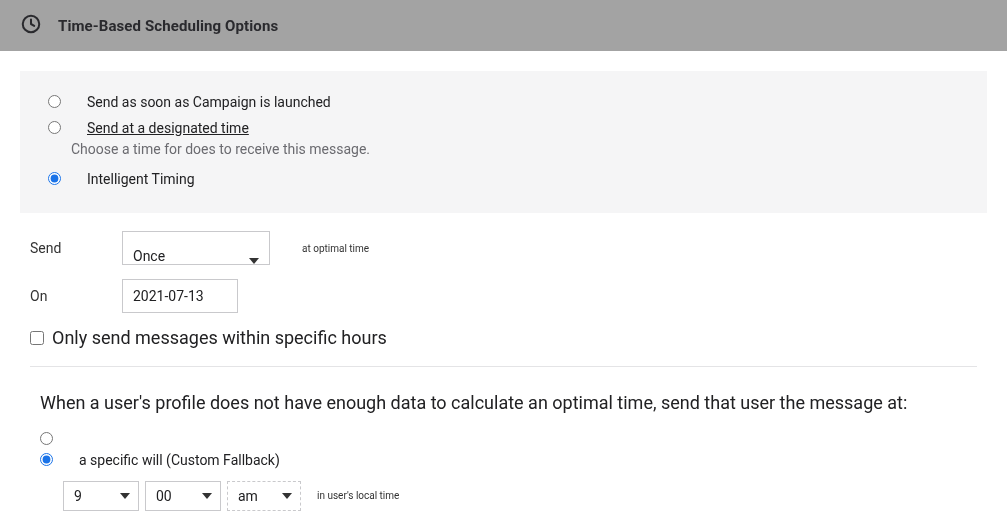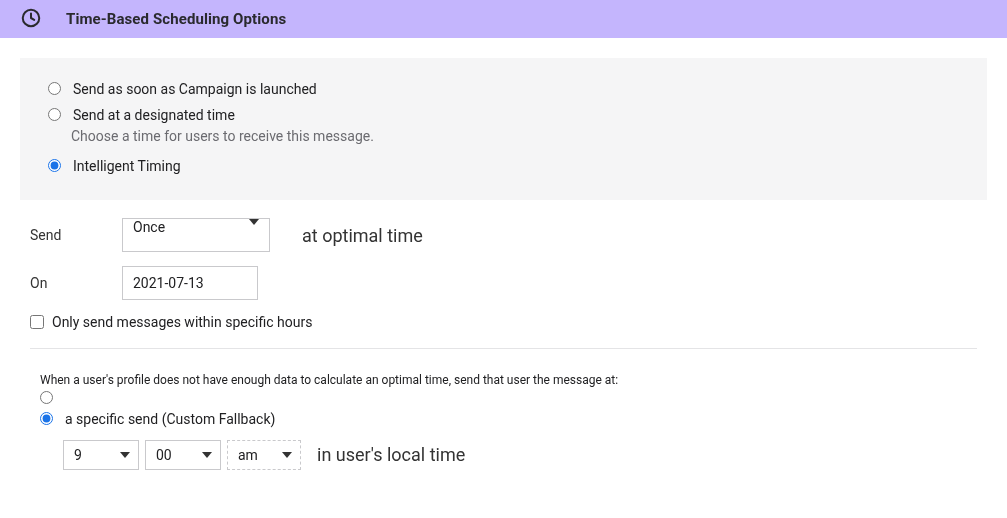--- a/index.html
+++ b/index.html
@@ -4,45 +4,45 @@
 <style>
   * { box-sizing: border-box; margin: 0; padding: 0; }
   body {
     font-family: -apple-system, BlinkMacSystemFont, "Segoe UI", Roboto, Helvetica, Arial, sans-serif;
     font-size: 14px;
     color: #212123;
     background: #ffffff;
     width: 1007px;
   }
   .header {
-    background: #c4b5fd;
-    height: 38px;
+    background: #a3a3a3;
+    height: 51px;
     display: flex;
     align-items: center;
     padding: 0 20px;
-    gap: 24px;
+    gap: 16px;
   }
   .header-title {
     font-weight: 700;
     font-size: 15px;
     letter-spacing: 0.1px;
     color: #2a2a2e;
   }
   .clock-svg { width: 22px; height: 22px; }
 
   .content { padding: 20px; }
 
   .radio-panel {
     background: #f5f5f6;
     padding: 22px 28px 22px 28px;
   }
   .radio-row {
     display: flex;
     align-items: flex-start;
-    gap: 12px;
+    gap: 26px;
     margin-bottom: 6px;
   }
   .radio-row:last-child { margin-bottom: 0; }
   .radio-input { margin-top: 2px; accent-color: #1a73e8; width:13px; height:13px; }
   .radio-label { font-size: 14px; color: #212123; line-height: 1.4; }
   .radio-desc { font-size: 14px; color: #6b6b70; margin-left: 23px; margin-top: 0px; margin-bottom: 10px; line-height: 1.4; }
   .link { color: #5a6eaa; text-decoration: none; }
 
   .form-area { padding: 18px 10px 0 10px; }
   .form-row {
@@ -57,44 +57,44 @@
     color: #333;
   }
   .select-box, .text-input {
     height: 34px;
     border: 1px solid #c9c9cc;
     background: #fff;
     font-size: 14px;
     color: #212123;
     padding: 0 10px;
     display: flex;
-    align-items: flex-start;
+    align-items: flex-end;
     justify-content: space-between;
     position: relative;
     font-family: inherit;
   }
   .select-box { width: 148px; cursor: pointer; }
-  .text-input { width: 136px; }
+  .text-input { width: 116px; }
   .caret-down {
     width: 0; height: 0;
     border-left: 5px solid transparent;
     border-right: 5px solid transparent;
     border-top: 6px solid #333;
     margin-left: 8px;
   }
-  .after-text { margin-left: 20px; font-size: 18px; color: #333; }
+  .after-text { margin-left: 20px; font-size: 10px; color: #333; }
 
   .checkbox-row { display:flex; align-items:center; gap:8px; margin-top: 8px; margin-bottom: 18px; }
   .checkbox-row input { width:14px; height:14px; }
-  .checkbox-row label { font-size:14px; }
+  .checkbox-row label { font-size:18px; }
 
   .hr { border: none; border-top: 1px solid #e4e4e6; margin: 6px 0 22px 0; }
 
   .fallback-area { padding: 0 10px; }
-  .fallback-intro { font-size: 12px; line-height:1.5; }
+  .fallback-intro { font-size: 18px; margin-bottom: 14px; line-height:1.5; }
   .small-select {
     height: 30px;
     border: 1px solid #c9c9cc;
     background: #fff;
     font-size: 14px;
     color: #212123;
     padding: 0 8px 0 10px;
     display: inline-flex;
     align-items: center;
     justify-content: space-between;
@@ -120,25 +120,25 @@
 
 <div class="content">
 
   <div class="radio-panel">
 
     <div class="radio-row">
       <input type="radio" name="sched" class="radio-input" style="">
       <span class="radio-label">Send as soon as Campaign is launched</span>
     </div>
 
-    <div class="radio-row" style="margin-bottom:2px;">
+    <div class="radio-row" style="margin-bottom:2px;text-decoration:underline;">
       <input type="radio" name="sched" class="radio-input" style="">
       <span class="radio-label">Send at a designated time</span>
     </div>
-    <div class="radio-desc">Choose a time for users to receive this message.</div>
+    <div class="radio-desc">Choose a time for does to receive this message.</div>
 
     <div class="radio-row" style="margin-bottom:2px;">
       <input type="radio" name="sched" class="radio-input" checked="" style="">
       <span class="radio-label">Intelligent Timing</span>
     </div>
 
   </div>
 
   <div class="form-area">
 
@@ -165,21 +165,21 @@
 
     <div class="fallback-area">
       <div class="fallback-intro">When a user's profile does not have enough data to calculate an optimal time, send that user the message at:</div>
 
       <div class="radio-row">
         <input type="radio" name="fallback" class="radio-input" style="">
       </div>
 
       <div class="radio-row" style="margin-bottom:0;">
         <input type="radio" name="fallback" class="radio-input" checked="" style="">
-        <span class="radio-label">a specific send (Custom Fallback)</span>
+        <span class="radio-label">a specific will (Custom Fallback)</span>
       </div>
 
       <div class="time-row">
         <div class="small-select">
           <span>9</span>
           <span class="caret-down"></span>
         </div>
         <div class="small-select">
           <span>00</span>
           <span class="caret-down"></span>

